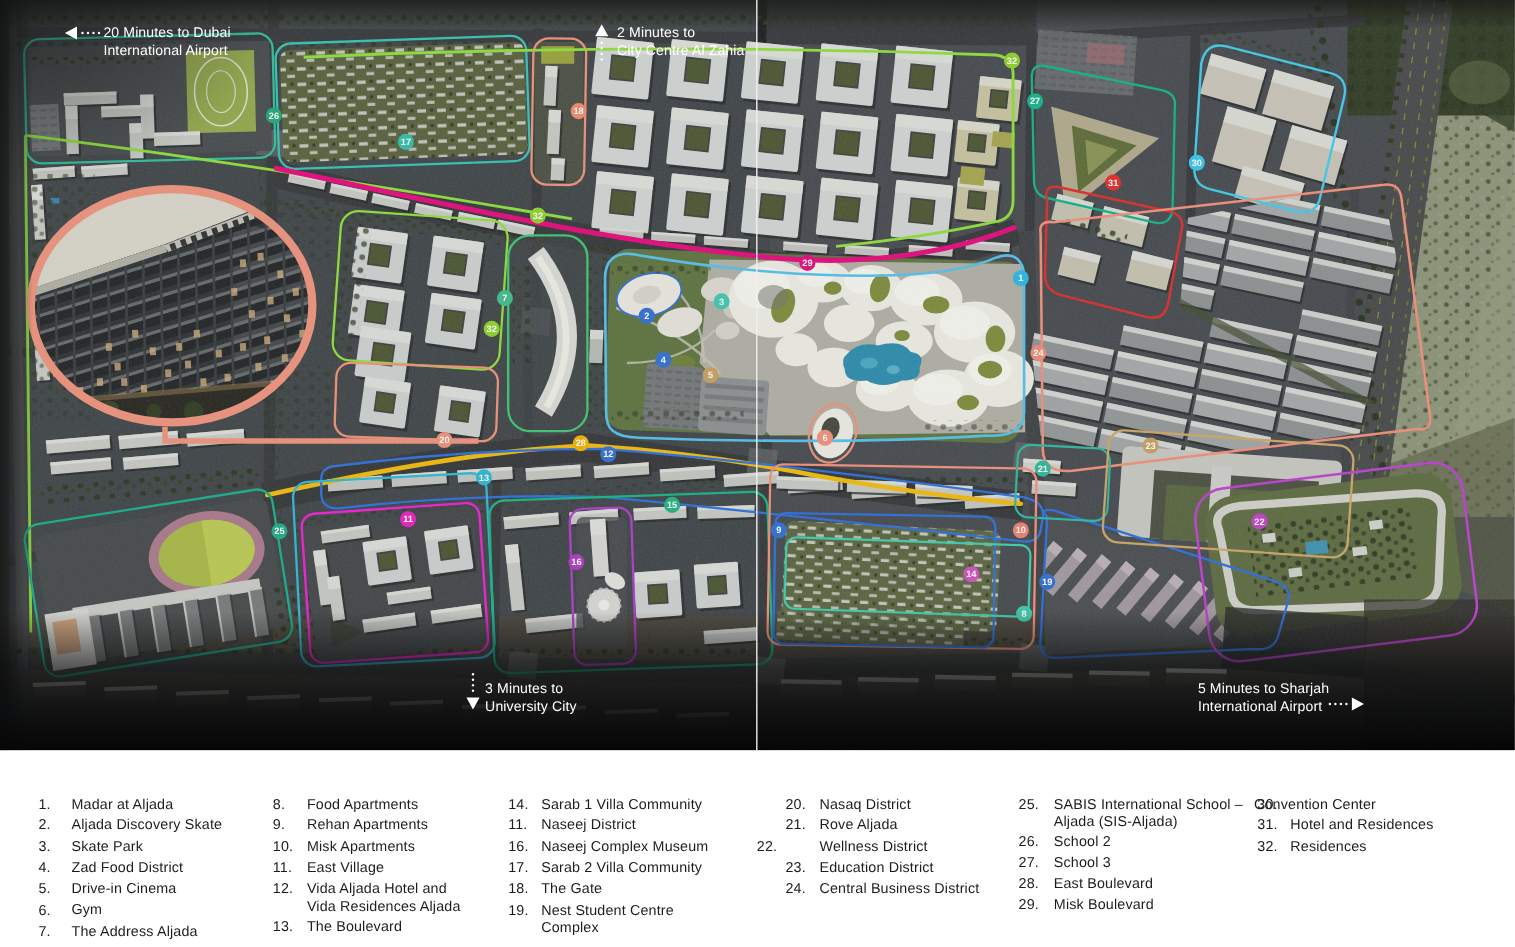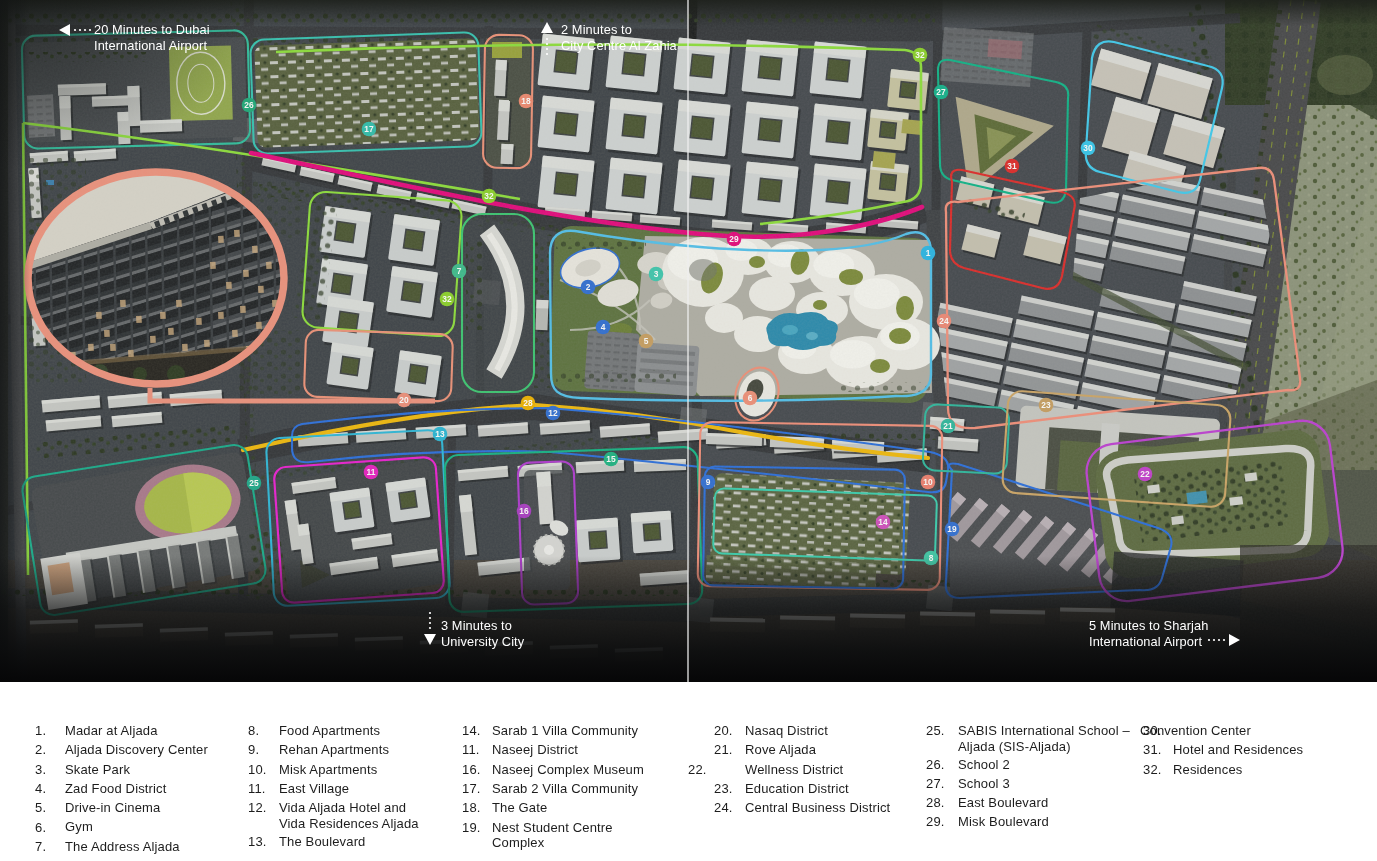--- a/index.html
+++ b/index.html
@@ -1616,21 +1616,21 @@
 <polygon points="1229,634 1240,640 1229,646" fill="#fff"></polygon>
         </g>
 
 <rect x="687.3" y="0" width="1.4" height="682" fill="#eeeeee" opacity="0.9"></rect>
 </svg></div>
 
 <div class="ln" style="left:35px;top:723.0px">1.</div>
 <div class="lt" style="left:65px;top:723.0px">Madar at Aljada</div>
 
 <div class="ln" style="left:35px;top:742.3px">2.</div>
-<div class="lt" style="left:65px;top:742.3px">Aljada Discovery Center</div>
+<div class="lt" style="left:65px;top:742.3px">Aljada Discovery Skate</div>
 
 <div class="ln" style="left:35px;top:761.6px">3.</div>
 <div class="lt" style="left:65px;top:761.6px">Skate Park</div>
 
 <div class="ln" style="left:35px;top:780.9px">4.</div>
 <div class="lt" style="left:65px;top:780.9px">Zad Food District</div>
 
 <div class="ln" style="left:35px;top:800.2px">5.</div>
 <div class="lt" style="left:65px;top:800.2px">Drive-in Cinema</div>
 

